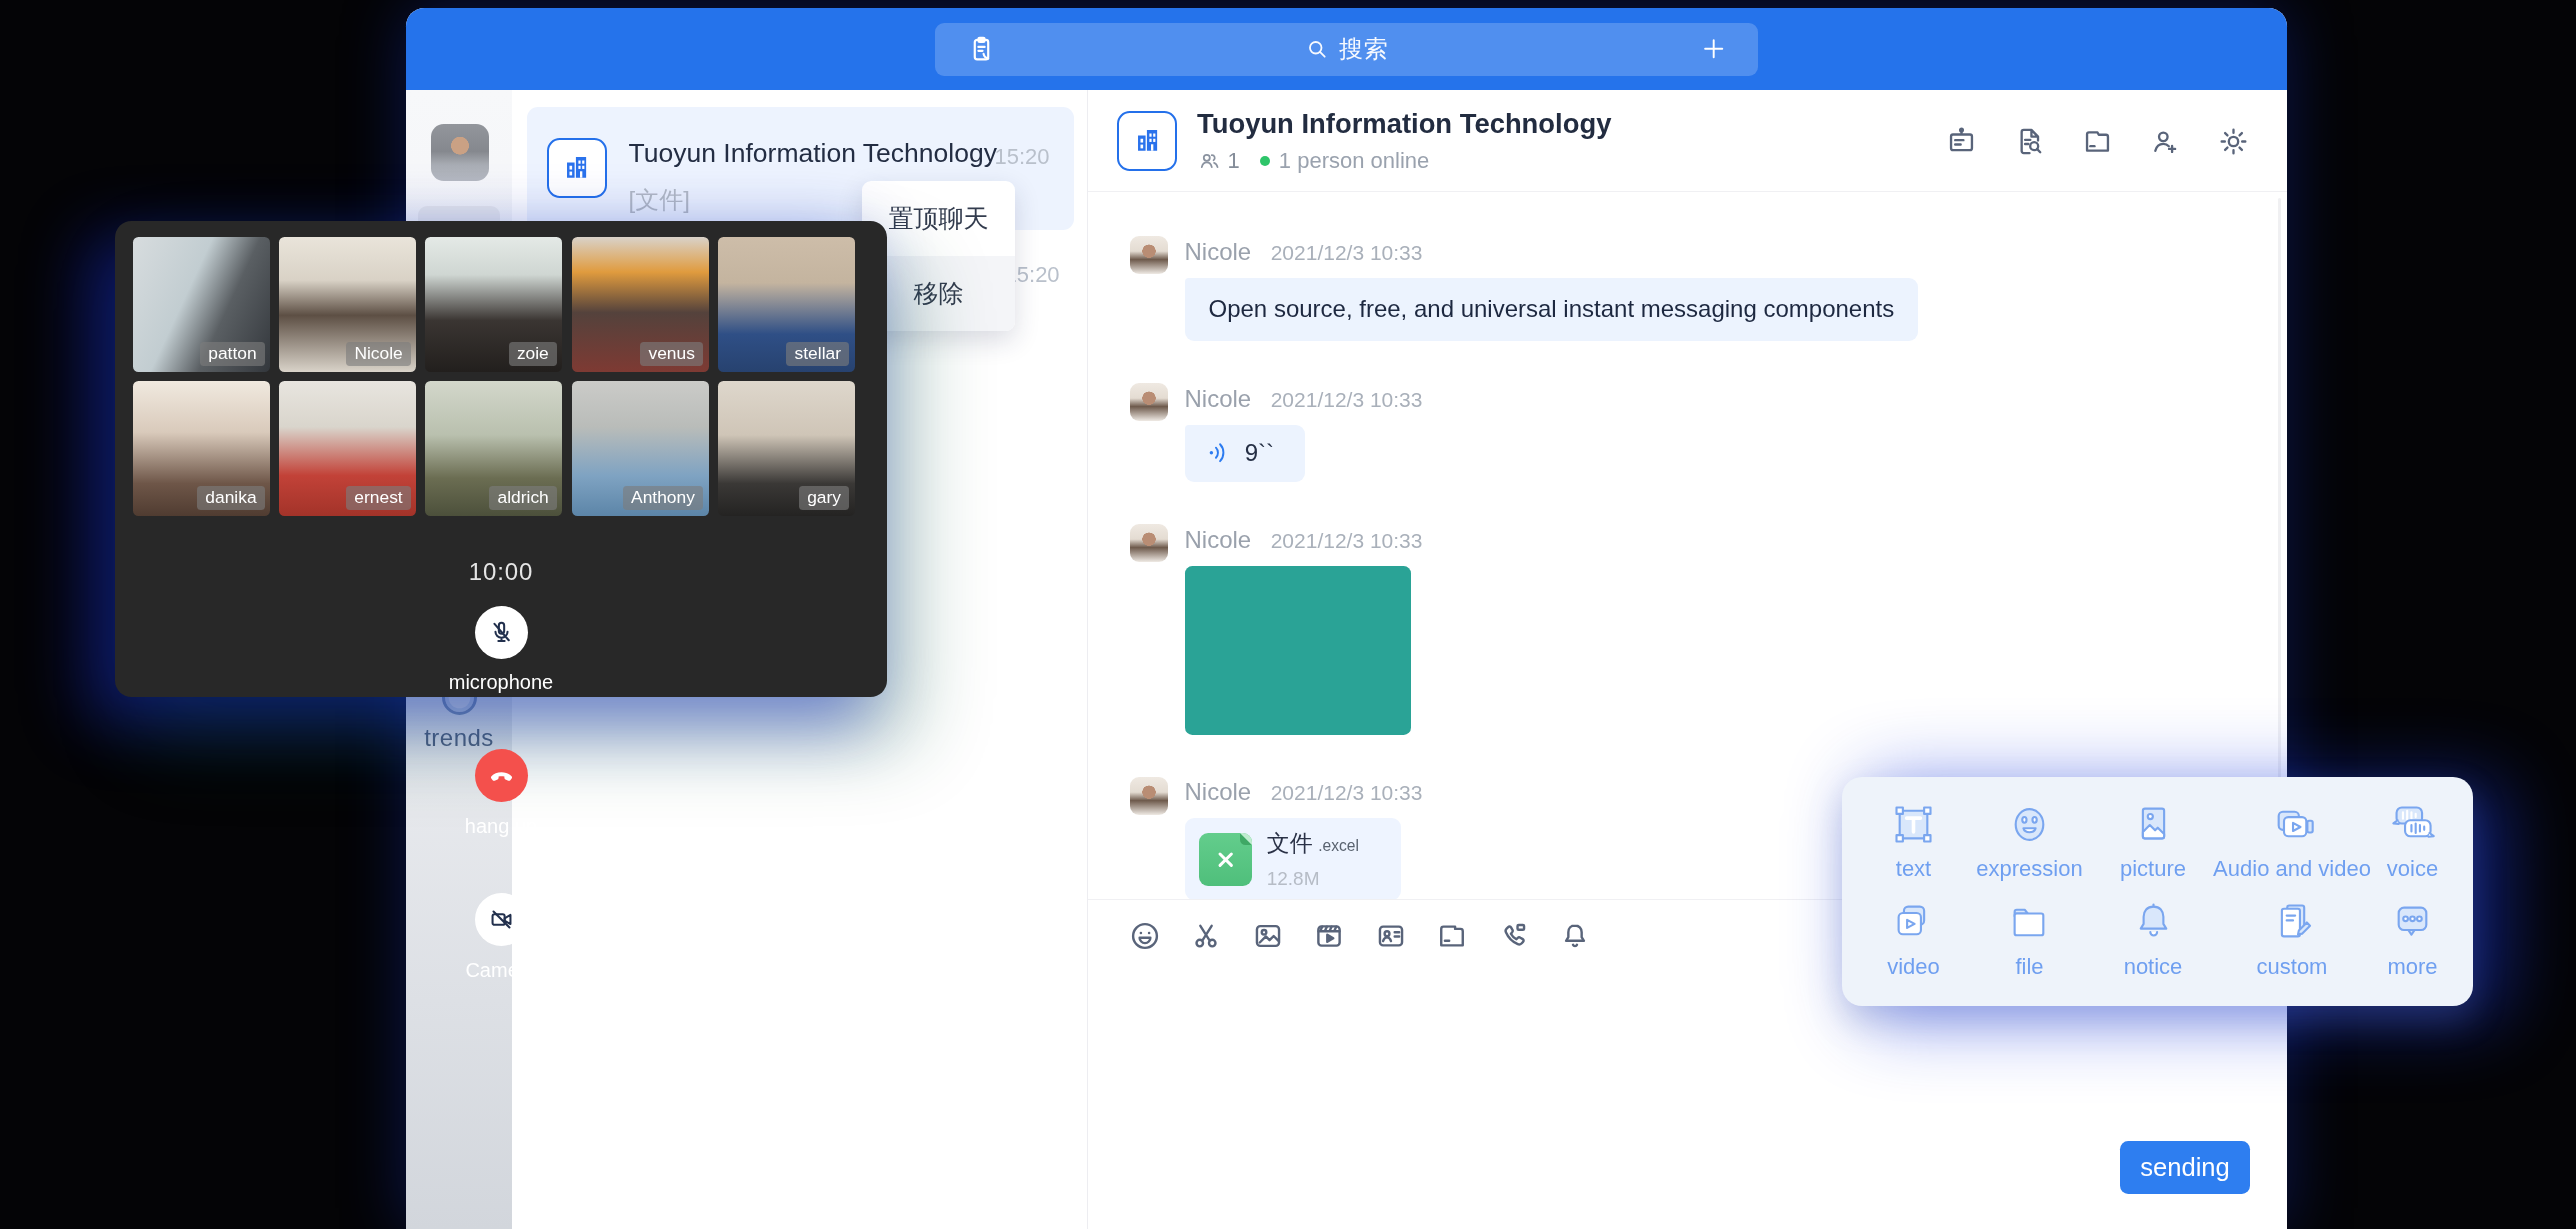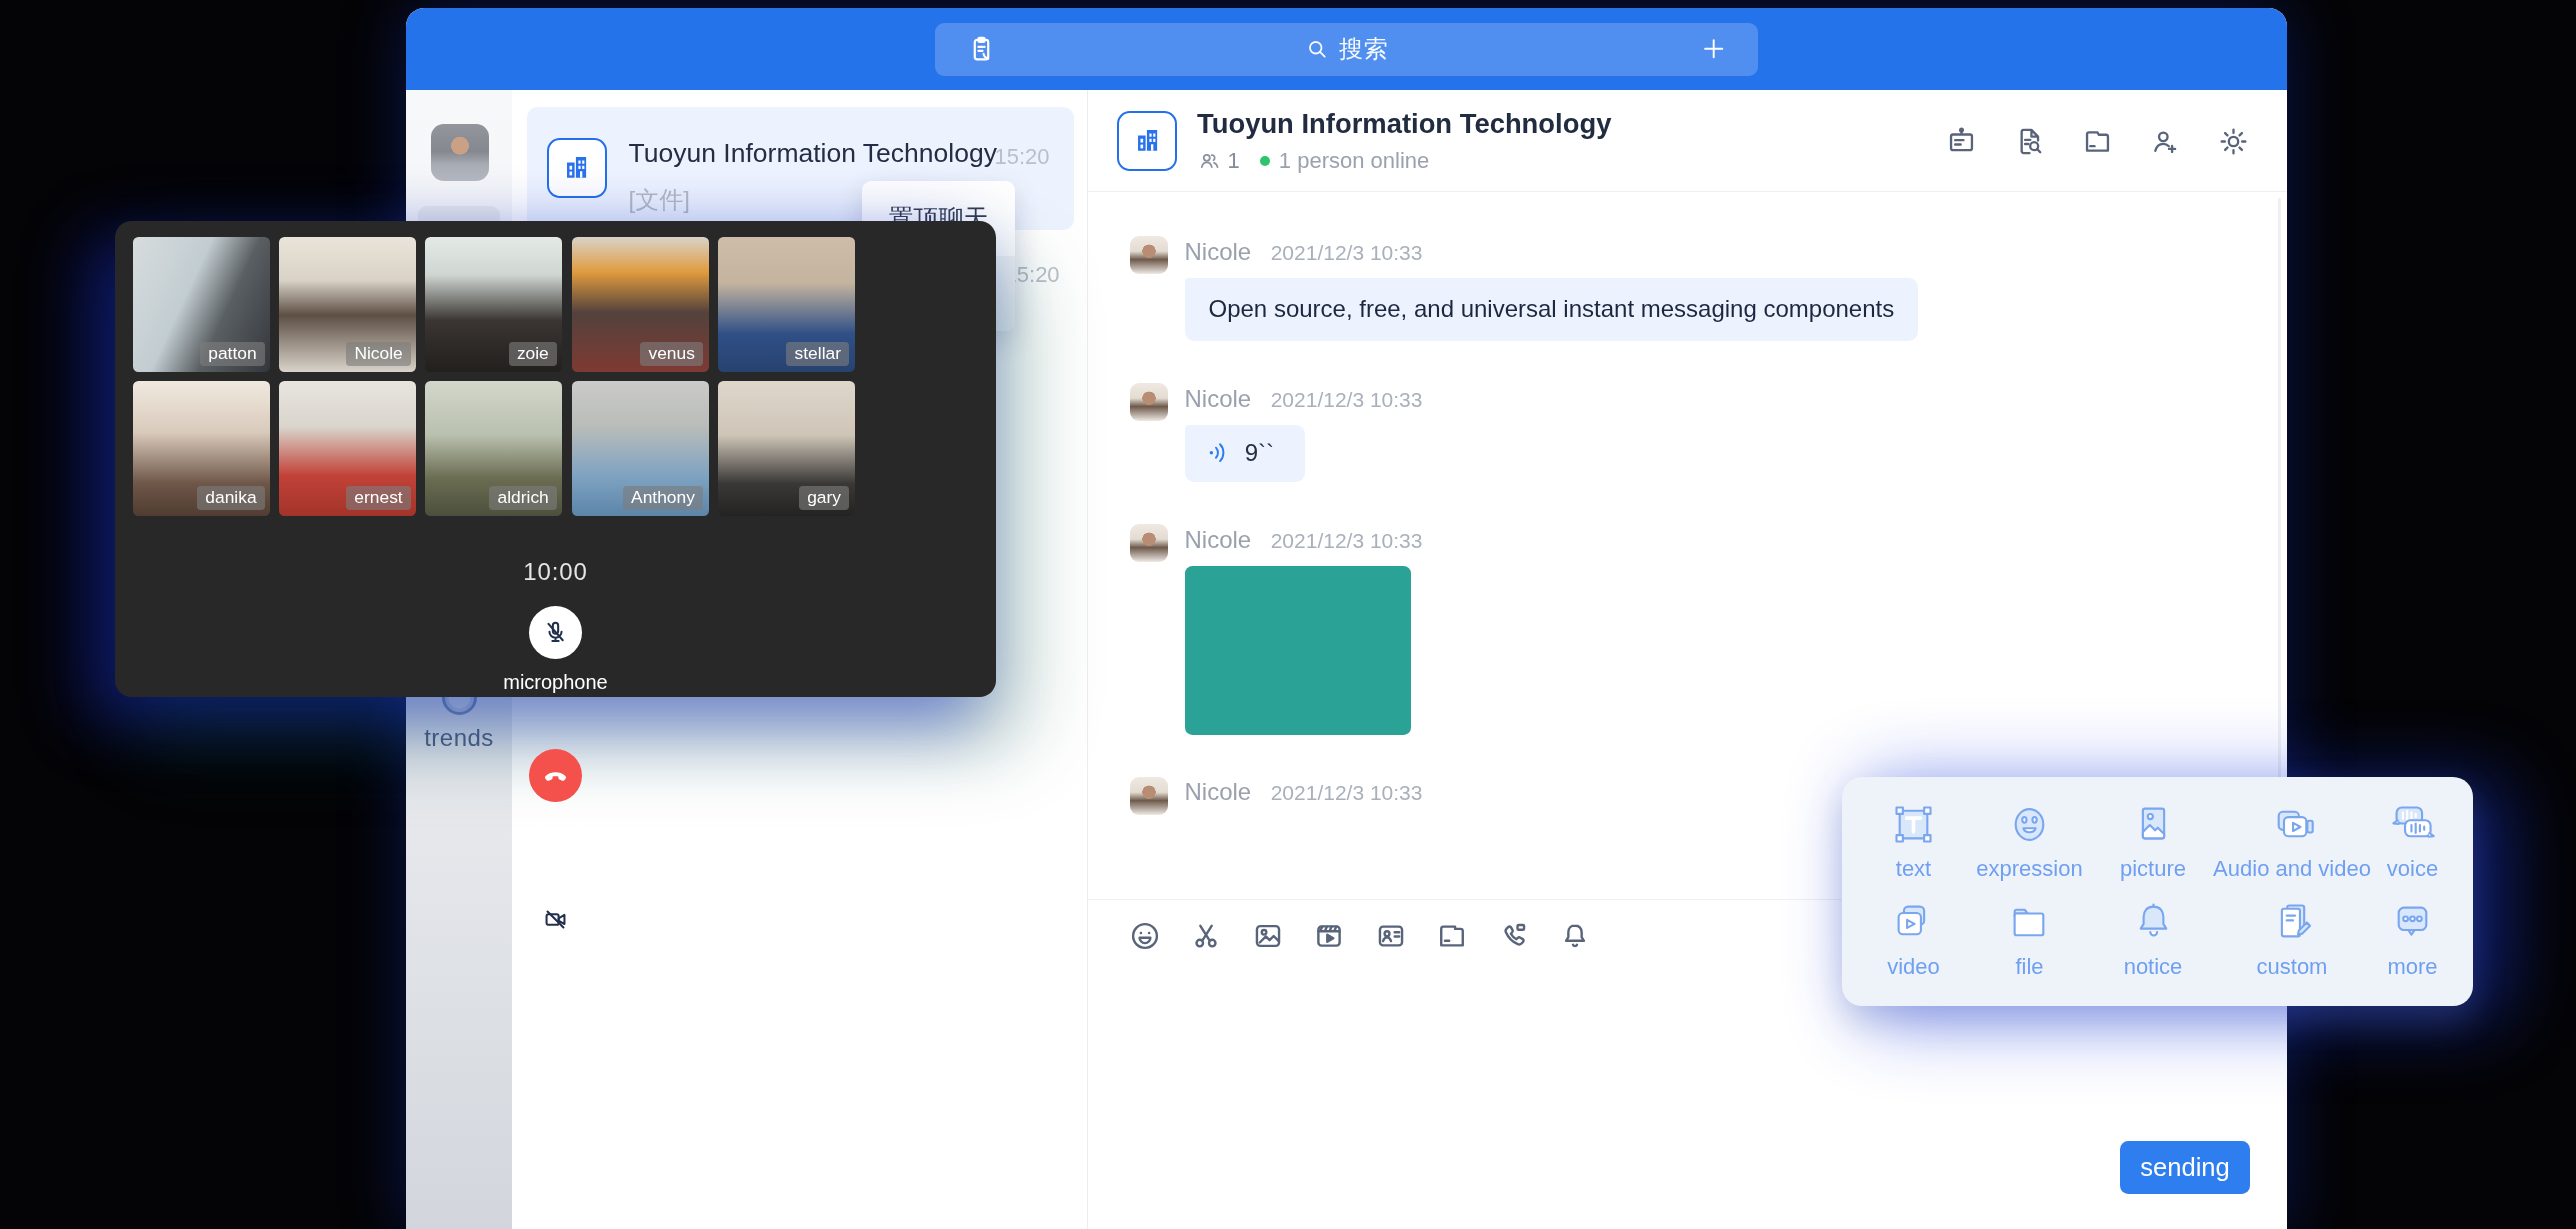--- a/index.html
+++ b/index.html
@@ -89,21 +89,21 @@
   .file-lines .f2 { font-size:19px; color:#b6bcc6; margin-top:9.1px; }
 
   .composer { border-top:1.8px solid #f0f0f3; }
   .composer-toolbar { height:71px; display:flex; align-items:center; gap:27.4px; padding-left:40px; color:#59647a; }
   .tb-ic { width:34px; height:34px; display:block; cursor:pointer; }
   .input-area { height:258px; position:relative; }
   .send-btn { position:absolute; right:37px; bottom:35px; width:130px; height:53px; background:#2e7ef0;
     border-radius:8.2px; color:#fff; font-size:25.6px; display:flex; align-items:center; justify-content:center; cursor:pointer; border:none; }
 
   
-  .call-overlay { position:absolute; left:115px; top:221px; width:881px; height:476px; z-index:60;
+  .call-overlay { position:absolute; left:115px; top:221px; width:772px; height:476px; z-index:60;
     background:#282828; border-radius:16.5px; padding:15.6px 18.3px;
     box-shadow:-24px 20px 64px 5.5px rgba(25,45,215,.45), 24px 44px 82px rgba(10,85,60,.32); }
   .tiles { display:grid; grid-template-columns:repeat(5,137px); grid-auto-rows:135px; gap:9.1px; }
   .tile { position:relative; border-radius:5.5px; overflow:hidden; }
   .tile .chip { position:absolute; right:5.5px; bottom:5.5px; background:rgba(125,125,125,.62); color:#fff;
     font-size:17.4px; padding:1.8px 8.2px; border-radius:3.7px; }
   .t0{background:linear-gradient(115deg,#d7dcde 0%,#c2cdd1 40%,#5a5f63 64%,#33373c 100%);}
   .t1{background:linear-gradient(180deg,#e9e4da 0%,#d9d2c6 32%,#5d4f44 58%,#d9d3c9 100%);}
   .t2{background:linear-gradient(180deg,#e4e9e6 0%,#cfd6d2 28%,#3a3532 62%,#221f1d 100%);}
   .t3{background:linear-gradient(180deg,#d9d2c9 0%,#e09b3e 26%,#54423c 56%,#7e3a33 100%);}
@@ -304,20 +304,33 @@
             </div>
           </div>
 
           <div class="msg">
             <div class="m-avatar"></div>
             <div class="m-body">
               <div class="m-head">
                 <span>Nicole</span>
                 <span class="m-time">2021/12/3 10:33</span>
               </div>
+              <div class="file-card">
+                <span class="file-ic">
+                  <svg viewBox="0 0 24 24" width="27.4" height="27.4">
+                    <path d="M7 7l10 10M17 7L7 17" stroke="#fff" stroke-width="2.6" stroke-linecap="round"></path>
+                  </svg>
+                </span>
+                <span class="file-lines">
+                  <span class="f1">
+                    <span>文件</span><span class="ext">.excel</span>
+                  </span>
+                  <div class="f2">12.8M</div>
+                </span>
+              </div>
             </div>
           </div>
         </div>
 
         <div class="composer">
           <div class="composer-toolbar">
             <svg class="stroke tb-ic" viewBox="0 0 24 24">
               <circle cx="12" cy="12" r="8.4"></circle>
               <circle cx="9.1" cy="9.9" r="0.9" fill="currentColor" stroke="none"></circle>
               <circle cx="14.9" cy="9.9" r="0.9" fill="currentColor" stroke="none"></circle>

